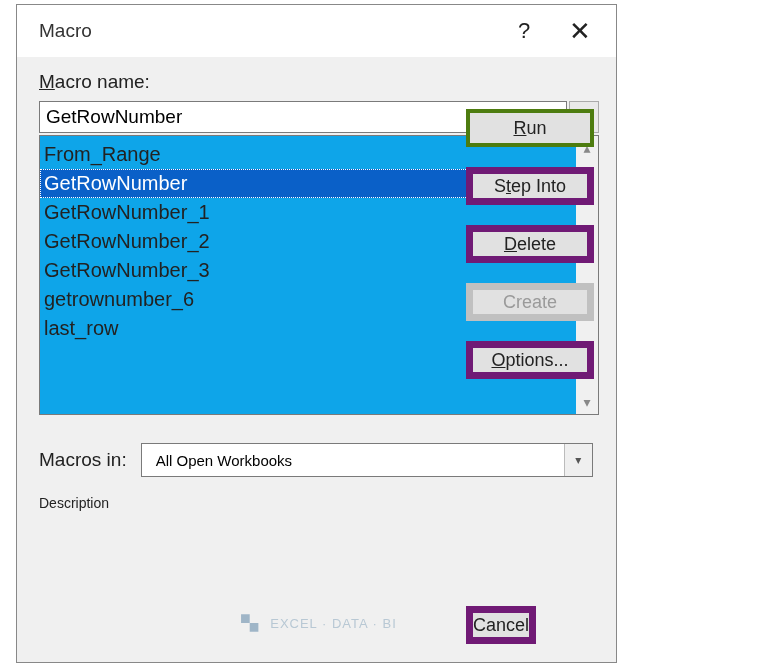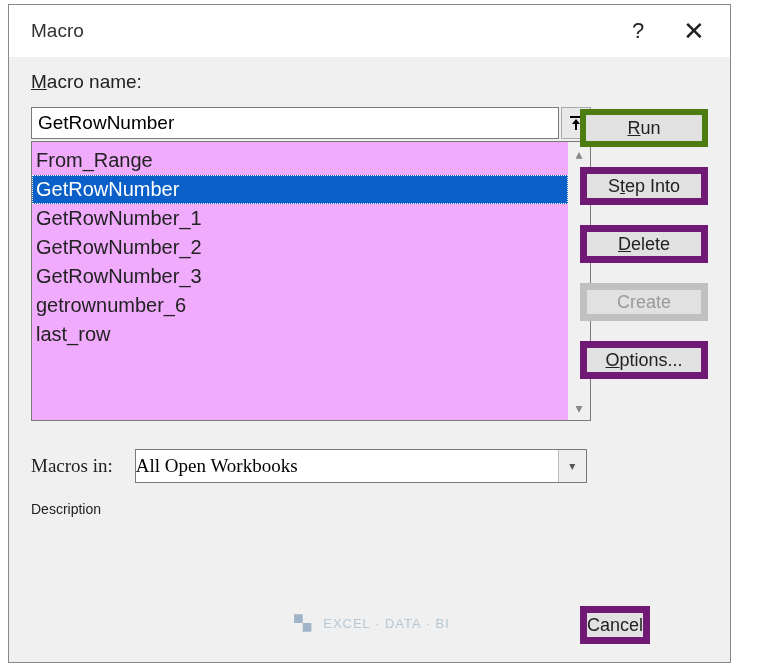--- a/index.html
+++ b/index.html
@@ -6,22 +6,22 @@
   body {
     font-family: "Segoe UI", Tahoma, sans-serif;
     font-size: 18px;
     background: #fff;
     width: 767px;
     height: 667px;
     position: relative;
   }
   .dialog {
     position: absolute;
-    left: 8px; top: 4px;
-    width: 723px; height: 659px;
+    left: 16px; top: 4px;
+    width: 601px; height: 659px;
     background: #f0f0f0;
     border: 1px solid #888;
   }
   .titlebar {
     display: flex;
     align-items: center;
     height: 52px;
     padding: 0 8px 0 22px;
     background: #fff;
   }
@@ -41,21 +41,21 @@
   }
   .titlebar .close { font-size: 26px; font-weight: 300; }
   .content {
     position: absolute;
     left: 0; top: 52px; right: 0; bottom: 0;
     padding: 14px 22px 18px 22px;
   }
   .label {
     font-size: 19px;
     color: #222;
-    margin-bottom: 14px;
+    margin-bottom: 8px;
   }
   .label .ul { text-decoration: underline; }
   .name-row {
     display: flex;
     gap: 2px;
     width: 560px;
   }
   .name-input {
     flex: 1;
     height: 32px;
@@ -70,21 +70,21 @@
     width: 30px; height: 32px;
     border: 1px solid #aaa;
     background: #e9e9e9;
     display: flex; align-items: center; justify-content: center;
     cursor: pointer;
   }
   .name-load svg { width: 16px; height: 16px; }
   .listbox-wrap {
     width: 560px; height: 280px;
     border: 1px solid #7a7a7a;
-    background: #f0abfc;
+    background: #0ea5e9;
     margin-top: 2px;
     display: flex;
   }
   .listbox {
     flex: 1;
     overflow: hidden;
     padding: 4px 0;
   }
   .listbox .item {
     padding: 1px 4px;
@@ -105,37 +105,36 @@
     display: flex;
     flex-direction: column;
     justify-content: space-between;
     align-items: center;
     padding: 4px 0;
   }
   .scrollbar .arrow { color: #888; font-size: 14px; cursor: pointer; }
   .macros-in-row {
     display: flex;
     align-items: center;
-    gap: 22px;
+    gap: 14px;
     margin-top: 28px;
-    font-family: Liberation Serif, serif;
   }
   .macros-in-label { font-size: 19px; color: #222; }
   .dropdown {
     flex: 1;
     max-width: 452px;
     height: 34px;
     border: 1px solid #7a7a7a;
     background: #fff;
     display: flex;
     align-items: center;
     justify-content: space-between;
     cursor: pointer;
   }
-  .dropdown .dd-text { padding: 0 0; font-size: 19px; }
+  .dropdown .dd-text { padding: 0 14px; font-size: 15px; }
   .dropdown .dd-btn {
     width: 28px; height: 100%;
     border-left: 1px solid #bbb;
     background: #efefef;
     display: flex; align-items: center; justify-content: center;
     color: #555; font-size: 12px;
   }
   .desc-label {
     margin-top: 18px;
     font-size: 14px;
@@ -153,21 +152,21 @@
   .btn {
     height: 38px;
     border: 7px solid #701a75;
     background: #e1e1e1;
     font-size: 18px;
     color: #222;
     cursor: pointer;
     font-family: inherit;
   }
   .btn.primary {
-    border: 6px solid #4d7c0f;
+    border: 4px solid #4d7c0f;
     background: #e1e1e1;
   }
   .btn.disabled {
     color: #9a9a9a;
     border-color: #c0c0c0;
     cursor: default;
   }
   .btn .ul { text-decoration: underline; }
   .cancel-wrap {
     position: absolute;

